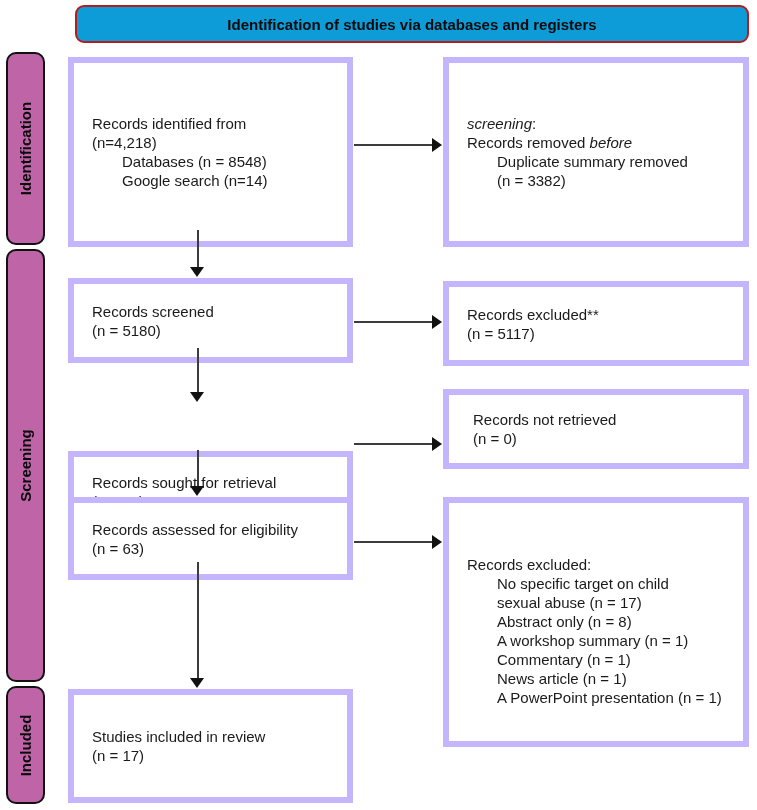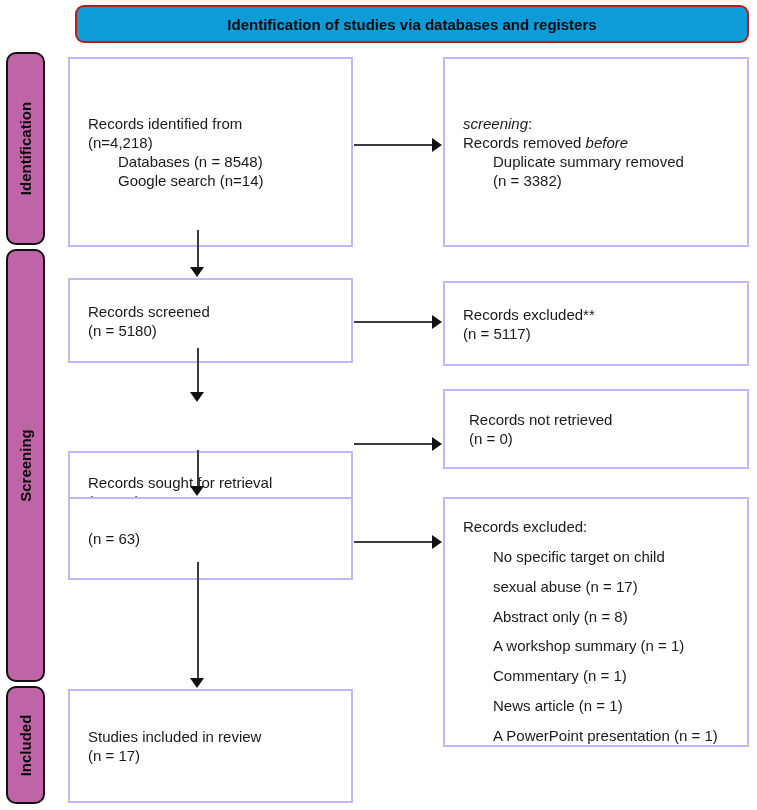--- a/index.html
+++ b/index.html
@@ -38,28 +38,28 @@
     font-weight:bold; font-size:15px; color:#0a0a0a;
   }
   .stage-identification { top:52px;  height:193px; }
   .stage-screening      { top:249px; height:433px; }
   .stage-included       { top:686px; height:118px; }
 
   
   .fbox {
     position:absolute;
     background:#ffffff;
-    border:2px solid #c4b5fd;
+    border:6px solid #c4b5fd;
     box-sizing:border-box;
     font-size:15px; line-height:19px;
     display:flex; flex-direction:column; justify-content:center;
     padding-left:18px; padding-right:8px;
     z-index:1;
   }
-  .fbox.top-align { justify-content:space-between; padding-top:18px; }
+  .fbox.top-align { justify-content:center; padding-top:18px; }
   .col-left  { left:68px;  width:285px; }
   .col-right { left:443px; width:306px; }
   .b-identified { top:57px;  height:190px; }
   .b-removed    { top:57px;  height:190px; }
   .b-screened   { top:278px; height:85px; }
   .b-excluded1  { top:281px; height:85px; }
   .b-sought     { top:403px; height:82px;margin-top:48px; }
   .b-notretr    { top:389px; height:80px;padding-left:24px; }
   .b-assessed   { top:497px; height:83px; }
   .b-excluded2  { top:497px; height:250px; }
@@ -132,20 +132,21 @@
   <div class="fbox col-left b-sought">
     <div>Records sought for retrieval</div>
     <div>(n = 63)</div>
   </div>
   <div class="fbox col-right b-notretr">
     <div>Records not retrieved</div>
     <div>(n = 0)</div>
   </div>
 
   <div class="fbox col-left b-assessed">
+    <div>Records assessed for eligibility</div>
     <div>(n = 63)</div>
   </div>
   <div class="fbox col-right b-excluded2 top-align">
     <div>Records excluded:</div>
     <div class="indent">No specific target on child</div>
     <div class="indent">sexual abuse (n = 17)</div>
     <div class="indent">Abstract only (n = 8)</div>
     <div class="indent">A workshop summary (n = 1)</div>
     <div class="indent">Commentary (n = 1)</div>
     <div class="indent">News article (n = 1)</div>

